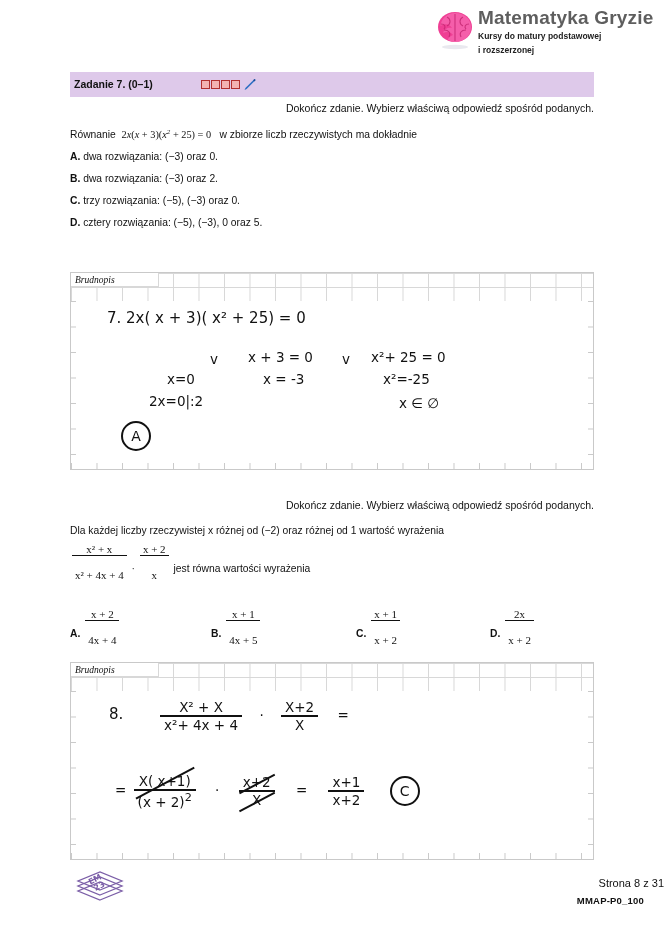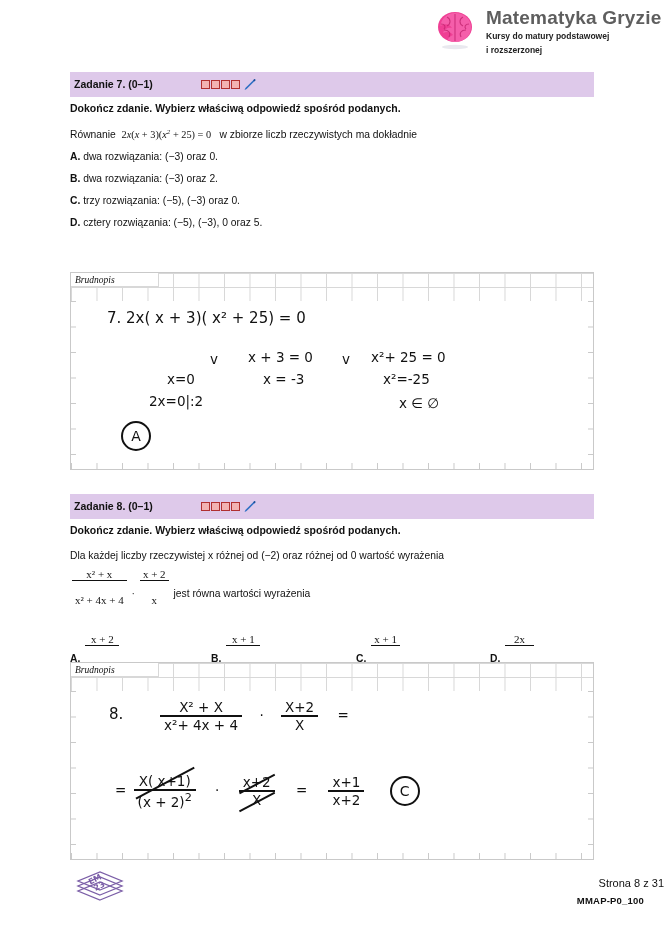--- a/index.html
+++ b/index.html
@@ -12,21 +12,21 @@
     font-family: "Liberation Sans", sans-serif;
     color: #1a1a1a;
     overflow: hidden;
   }
   .page { position: absolute; inset: 0; }
 
   
   .brand {
     position: absolute;
     left: 432px; top: 6px;
-    display: flex; align-items: flex-start; gap: 8px; justify-content: flex-end;
+    display: flex; align-items: flex-start;  justify-content: flex-end;
   }
   .brand-logo { width: 46px; height: 46px; position: relative; flex: 0 0 auto; }
   .brand-text { padding-top: 2px; }
   .brand-title {
     font-size: 19px; font-weight: bold; letter-spacing: .2px;
     color: #5e5e5e; line-height: 1.05; white-space: nowrap;
   }
   .brand-sub {
     font-size: 8.5px; font-weight: bold; color: #222; line-height: 1.45;
     margin-top: 2px; white-space: nowrap;
@@ -49,21 +49,21 @@
   }
   .boxes-icon i {
     display: block; width: 7px; height: 7px;
     background: #f2b3b3; border: 1px solid #b03030;
     margin-right: 1px;
   }
   .pen-icon {
     position: relative; width: 14px; height: 14px; margin-left: 1px;
   }
   .task-instruction {
-    font-size: 10.5px; font-weight: bold; margin-top: 5px; color: #111;
+    font-size: 10.5px; font-weight: normal; margin-top: 5px; color: #111; text-align: right;
   }
   .task-stem { font-size: 10.3px; margin-top: 14px; color: #111; }
   .opt { font-size: 10.3px; margin-top: 11px; color: #111; }
   .opt b { font-weight: bold; }
 
   
   .mi { font-family: "Liberation Serif", serif; font-style: italic; }
   .mn { font-family: "Liberation Serif", serif; font-style: normal; }
   .mo { font-family: "Liberation Serif", serif; font-style: normal; }
   sup.exp { font-size: .68em; vertical-align: super; font-style: italic;
@@ -248,38 +248,23 @@
     <div class="hw hw-sm" style="left:312px; top:98px;">x²=-25</div>
 
     <div class="hw hw-sm" style="left:328px; top:122px;">x ∈ ∅</div>
 
     <div class="hw" style="left:50px; top:148px;">
       <span class="circled">A</span>
     </div>
   </div>
 
   <div class="task" style="top:494px;">
-    <div class="task-banner">
-      <span class="task-banner-label">Zadanie 8. (0–1)</span>
-      <span class="boxes-icon">
-        <i></i>
-          <i></i>
-          <i></i>
-          <i></i>
-      </span>
-      <span class="pen-icon">
-        <svg viewBox="0 0 14 14" width="14" height="14">
-          <path d="M12.5 1 L13.6 2.1 L4.6 11.1 L2.6 12 L3.4 10 Z" fill="#2f6fc4"></path>
-          <path d="M12.5 1 L13.6 2.1 L12.3 3.4 L11.2 2.3 Z" fill="#1c4e95"></path>
-        </svg>
-      </span>
-    </div>
     <div class="task-instruction">Dokończ zdanie. Wybierz właściwą odpowiedź spośród podanych.</div>
 
-    <div class="task-stem">Dla każdej liczby rzeczywistej  x  różnej od  (−2)  oraz różnej od  0  wartość wyrażenia</div>
+    <div class="task-stem">Dla każdej liczby rzeczywistej  x  różnej od  (−2)  oraz różnej od  1  wartość wyrażenia</div>
 
     <div class="task-stem" style="margin-top:8px;">
       <span class="frac">
         <span class="num">x² + x</span>
         <span class="den">x² + 4x + 4</span>
       </span>
       <span class="mo">·</span>
       <span class="frac">
         <span class="num">x + 2</span>
         <span class="den">x</span>

